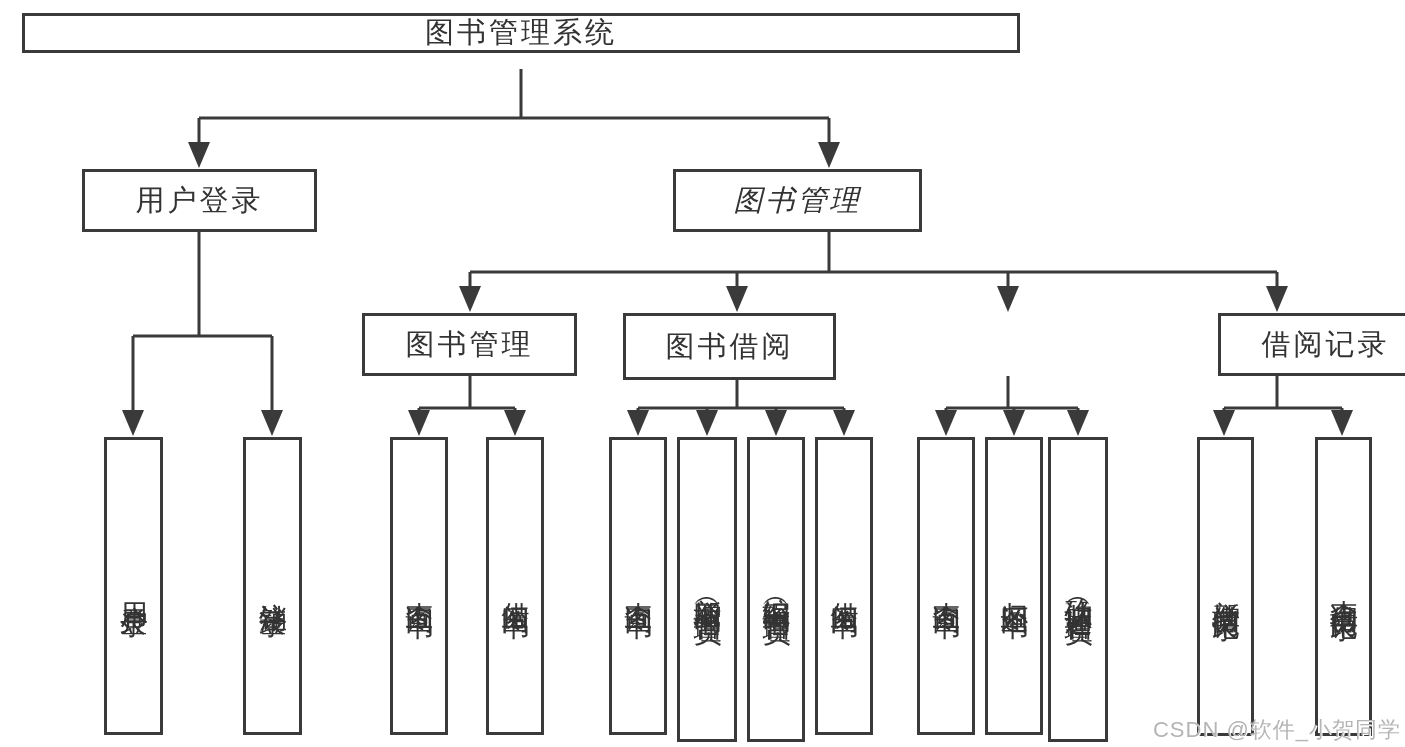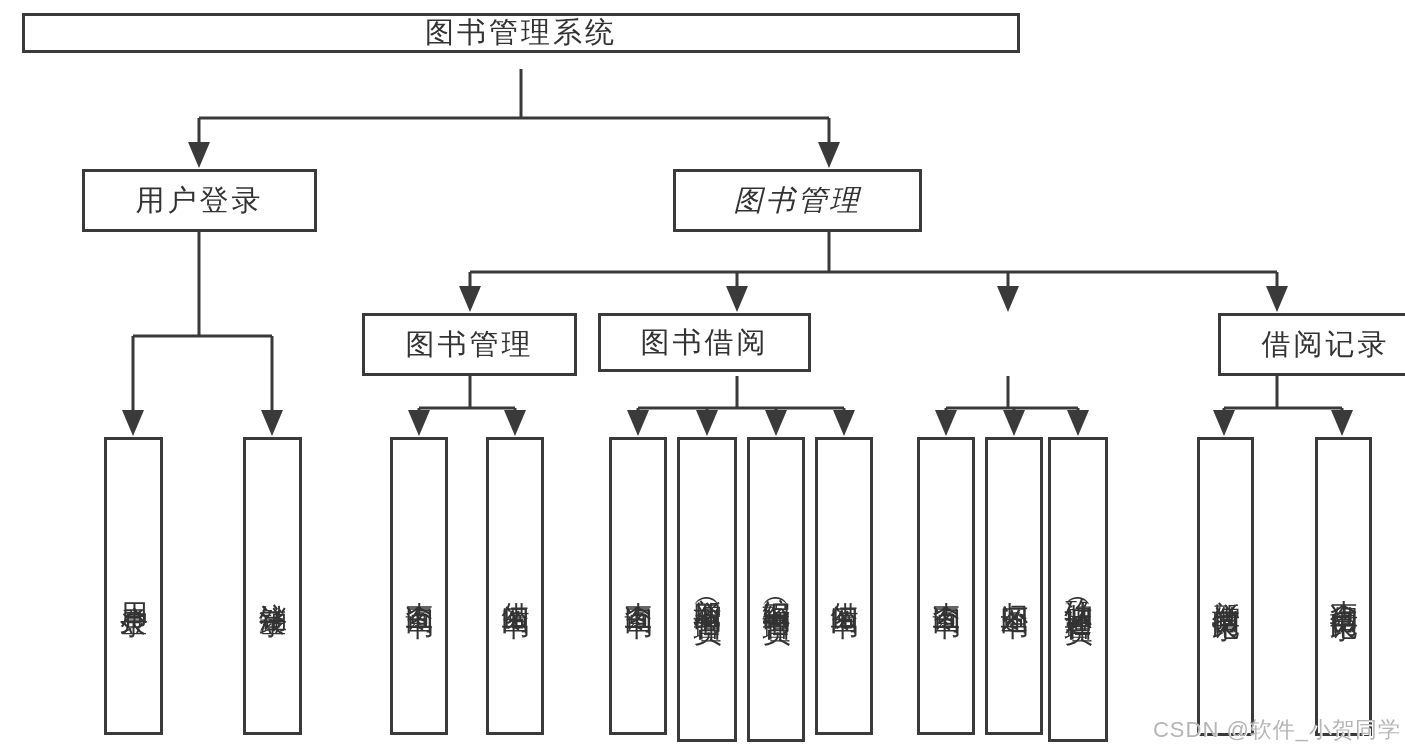--- a/index.html
+++ b/index.html
@@ -115,21 +115,21 @@
   <div class="node" style="left:82px;top:169px;width:235px;height:63px;">
     <span class="hlabel">用户登录</span>
   </div>
   <div class="node" style="left:673px;top:169px;width:249px;height:63px;font-style:italic;">
     <span class="hlabel">图书管理</span>
   </div>
 
   <div class="node" style="left:362px;top:313px;width:215px;height:63px;">
     <span class="hlabel">图书管理</span>
   </div>
-  <div class="node" style="left:598px;top:313px;width:213px;height:59px;">
+  <div class="node" style="left:623px;top:313px;width:213px;height:67px;">
     <span class="hlabel">图书借阅</span>
   </div>
   <div class="node" style="left:1170px;top:313px;width:215px;height:63px;margin-left:48px;">
     <span class="hlabel">借阅记录</span>
   </div>
 
   <div class="leaf" style="left:104px;top:437px;width:59px;height:298px;">
     <span class="vlabel">用户登录</span>
   </div>
   <div class="leaf" style="left:243px;top:437px;width:59px;height:298px;">

